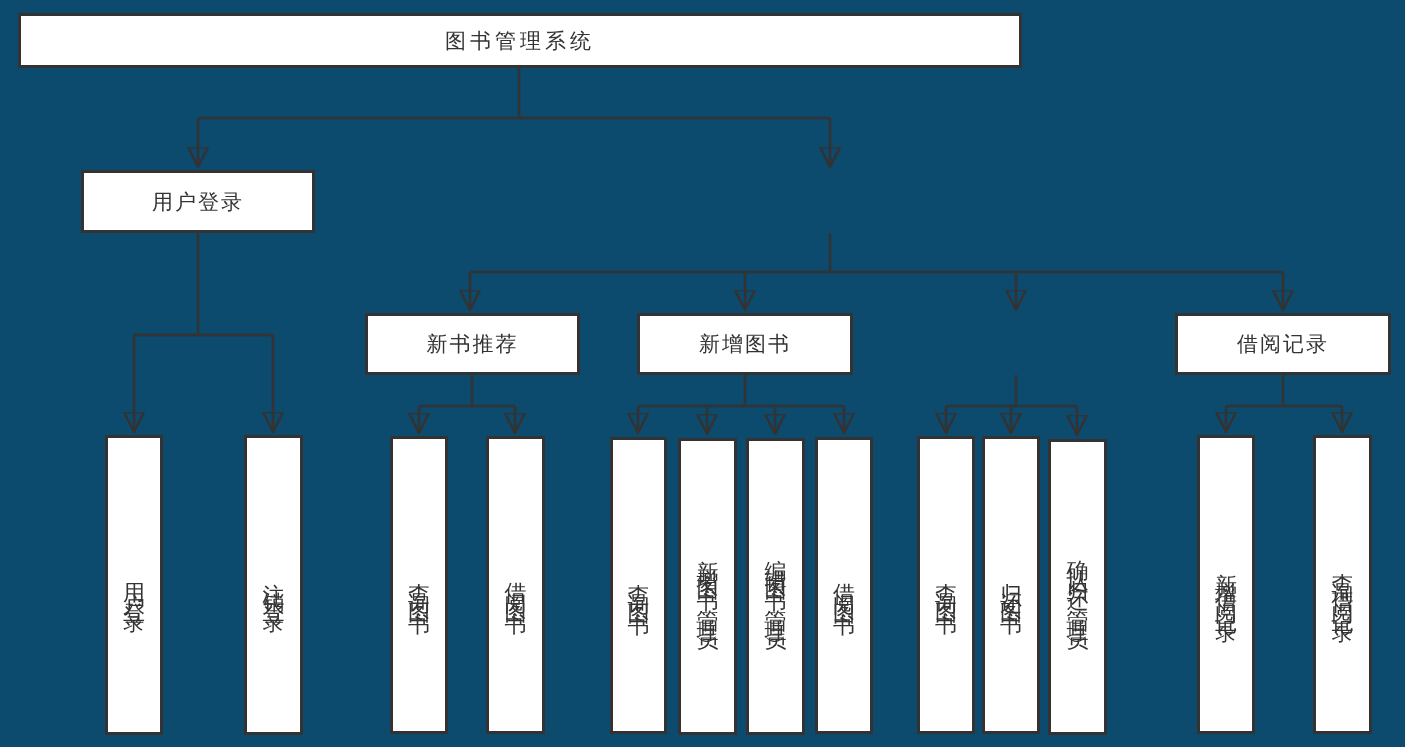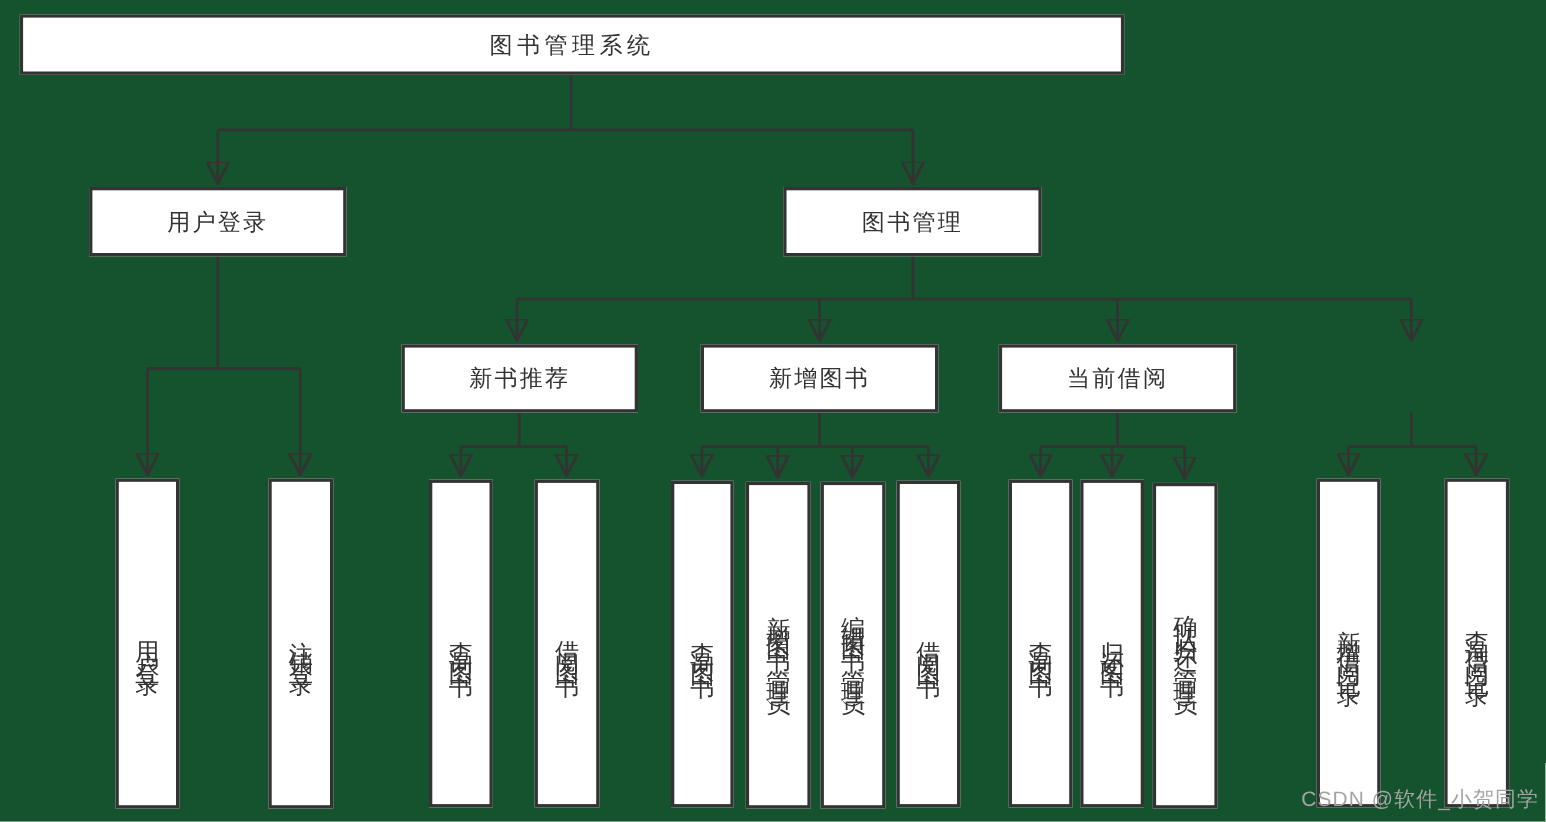--- a/index.html
+++ b/index.html
@@ -44,21 +44,21 @@
     font-size:19px;
     letter-spacing:1px;
     color:var(--wm,#a3a3a3);
     z-index:5;
     white-space:nowrap;
   }
 </style>
 </head>
 <body>
 
-<div id="canvas" style="--line: #333333; --ink: #333333; --wm: #a3a3a3; background: #14532d;">
+<div id="canvas" style="--line: #333333; --ink: #333333; --wm: #a3a3a3; background: #0c4a6e;">
 
   <svg id="edges" viewBox="0 0 1405 747" xmlns="http://www.w3.org/2000/svg">
     <defs>
       <marker id="arr" markerUnits="userSpaceOnUse" markerWidth="21" markerHeight="22" refX="19" refY="11" orient="auto">
         <path d="M0,1 L20,11 L0,21 Z" fill="#333333" stroke="none"></path>
       </marker>
     </defs>
 
     <path d="
       M519 68 V118  M198 118 H830
@@ -96,32 +96,29 @@
     <path class="arrow" marker-end="url(#arr)" d="M1342 406 V431"></path>
   </svg>
 
   <div class="box title" style="left:18px;top:13px;width:1004px;height:55px;">
     <span>图书管理系统</span>
   </div>
 
   <div class="box" style="left:81px;top:170px;width:234px;height:63px;">
     <span>用户登录</span>
   </div>
-  <div class="box" style="left:712px;top:170px;width:235px;height:63px;">
-    <span>图书管理</span>
-  </div>
 
   <div class="box" style="left:365px;top:313px;width:215px;height:62px;text-align:center;">
     <span>新书推荐</span>
   </div>
   <div class="box" style="left:637px;top:313px;width:216px;height:62px;">
     <span>新增图书</span>
   </div>
-  <div class="box" style="left:908px;top:313px;width:216px;height:62px;">
-    <span>当前借阅</span>
+  <div class="box" style="left:1175px;top:313px;width:216px;height:62px;">
+    <span>借阅记录</span>
   </div>
 
   <div class="vbox" style="left:105px;top:435px;width:58px;height:300px;">
     <span class="vtext">用户登录</span>
   </div>
   <div class="vbox" style="left:244px;top:435px;width:59px;height:300px;">
     <span class="vtext">注销登录</span>
   </div>
 
   <div class="vbox" style="left:390px;top:436px;width:58px;height:298px;">
@@ -154,14 +151,13 @@
     <span class="vtext">确认归还（管理员）</span>
   </div>
 
   <div class="vbox" style="left:1197px;top:435px;width:58px;height:299px;">
     <span class="vtext">新增借阅记录</span>
   </div>
   <div class="vbox" style="left:1313px;top:435px;width:59px;height:299px;">
     <span class="vtext">查询借阅记录</span>
   </div>
 
-  <div id="watermark">CSDN @软件_小贺同学</div>
 </div>
 
 </body></html>

